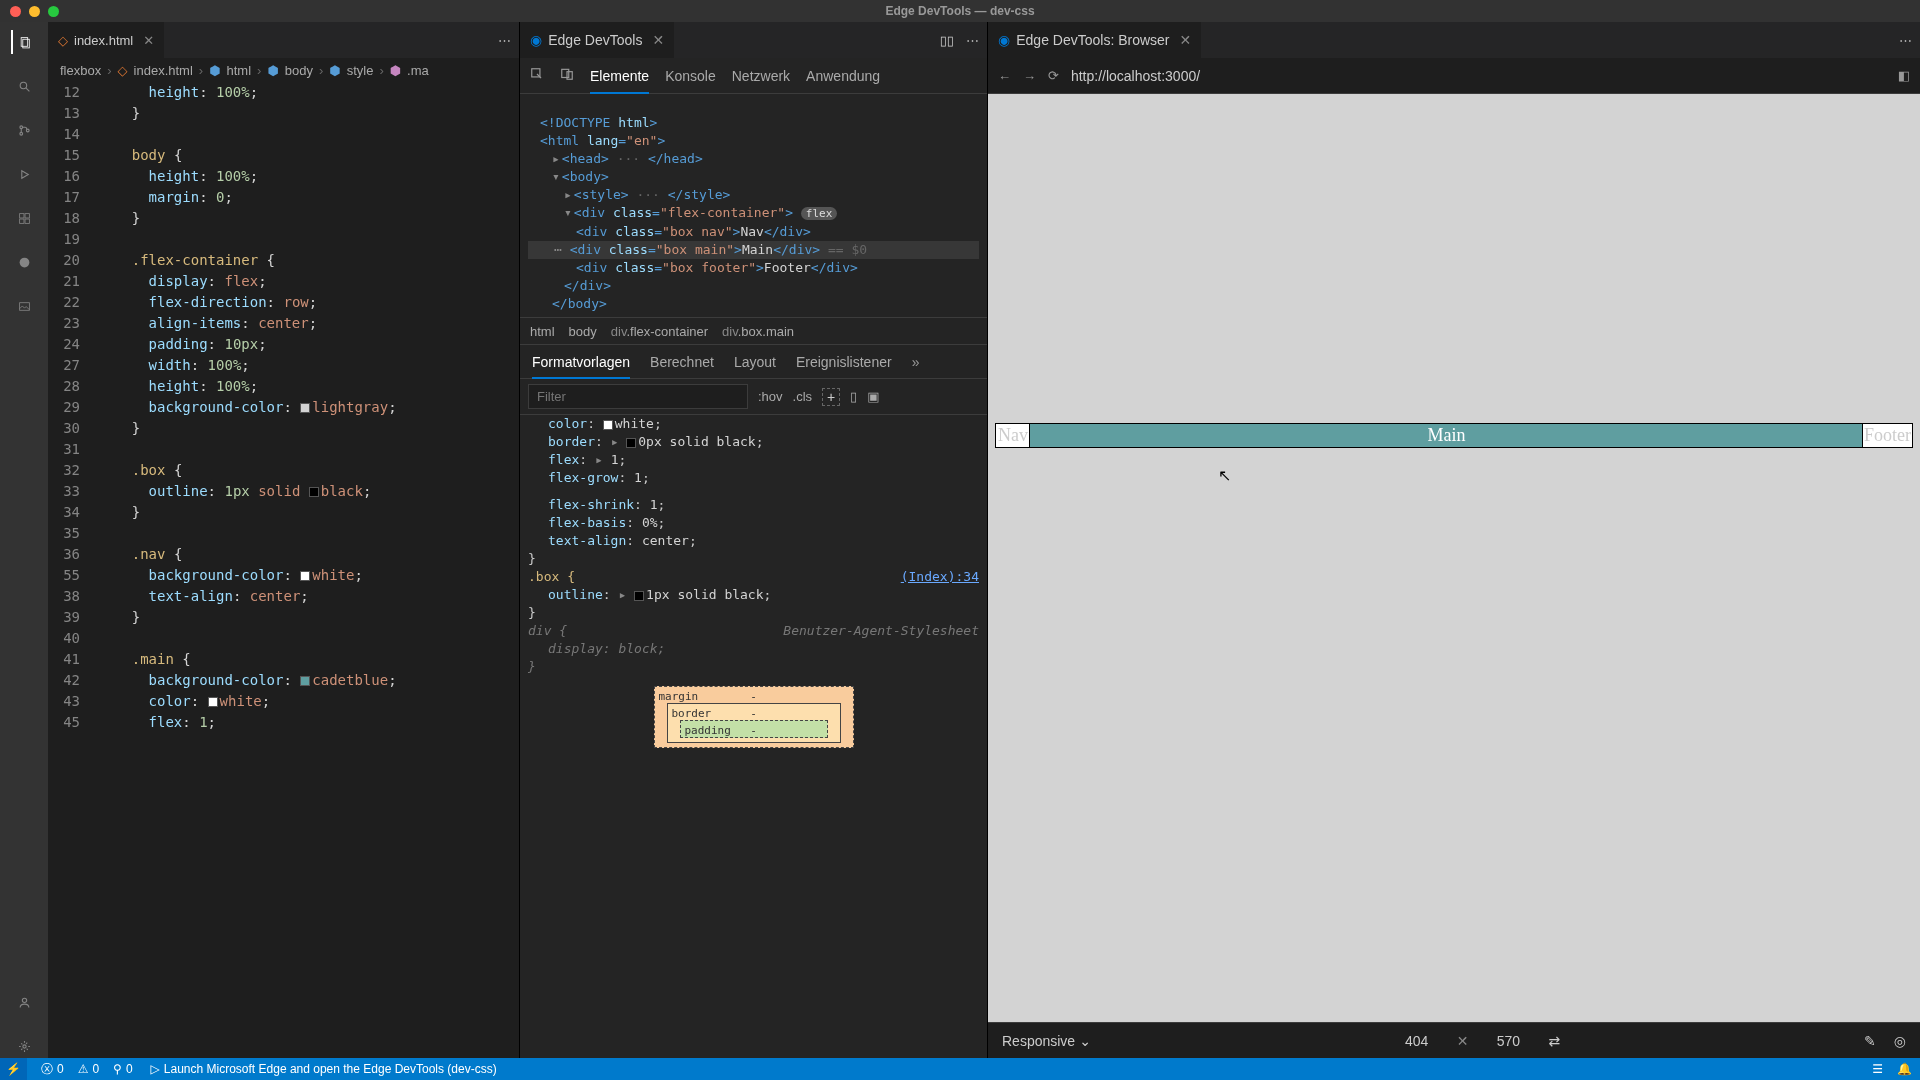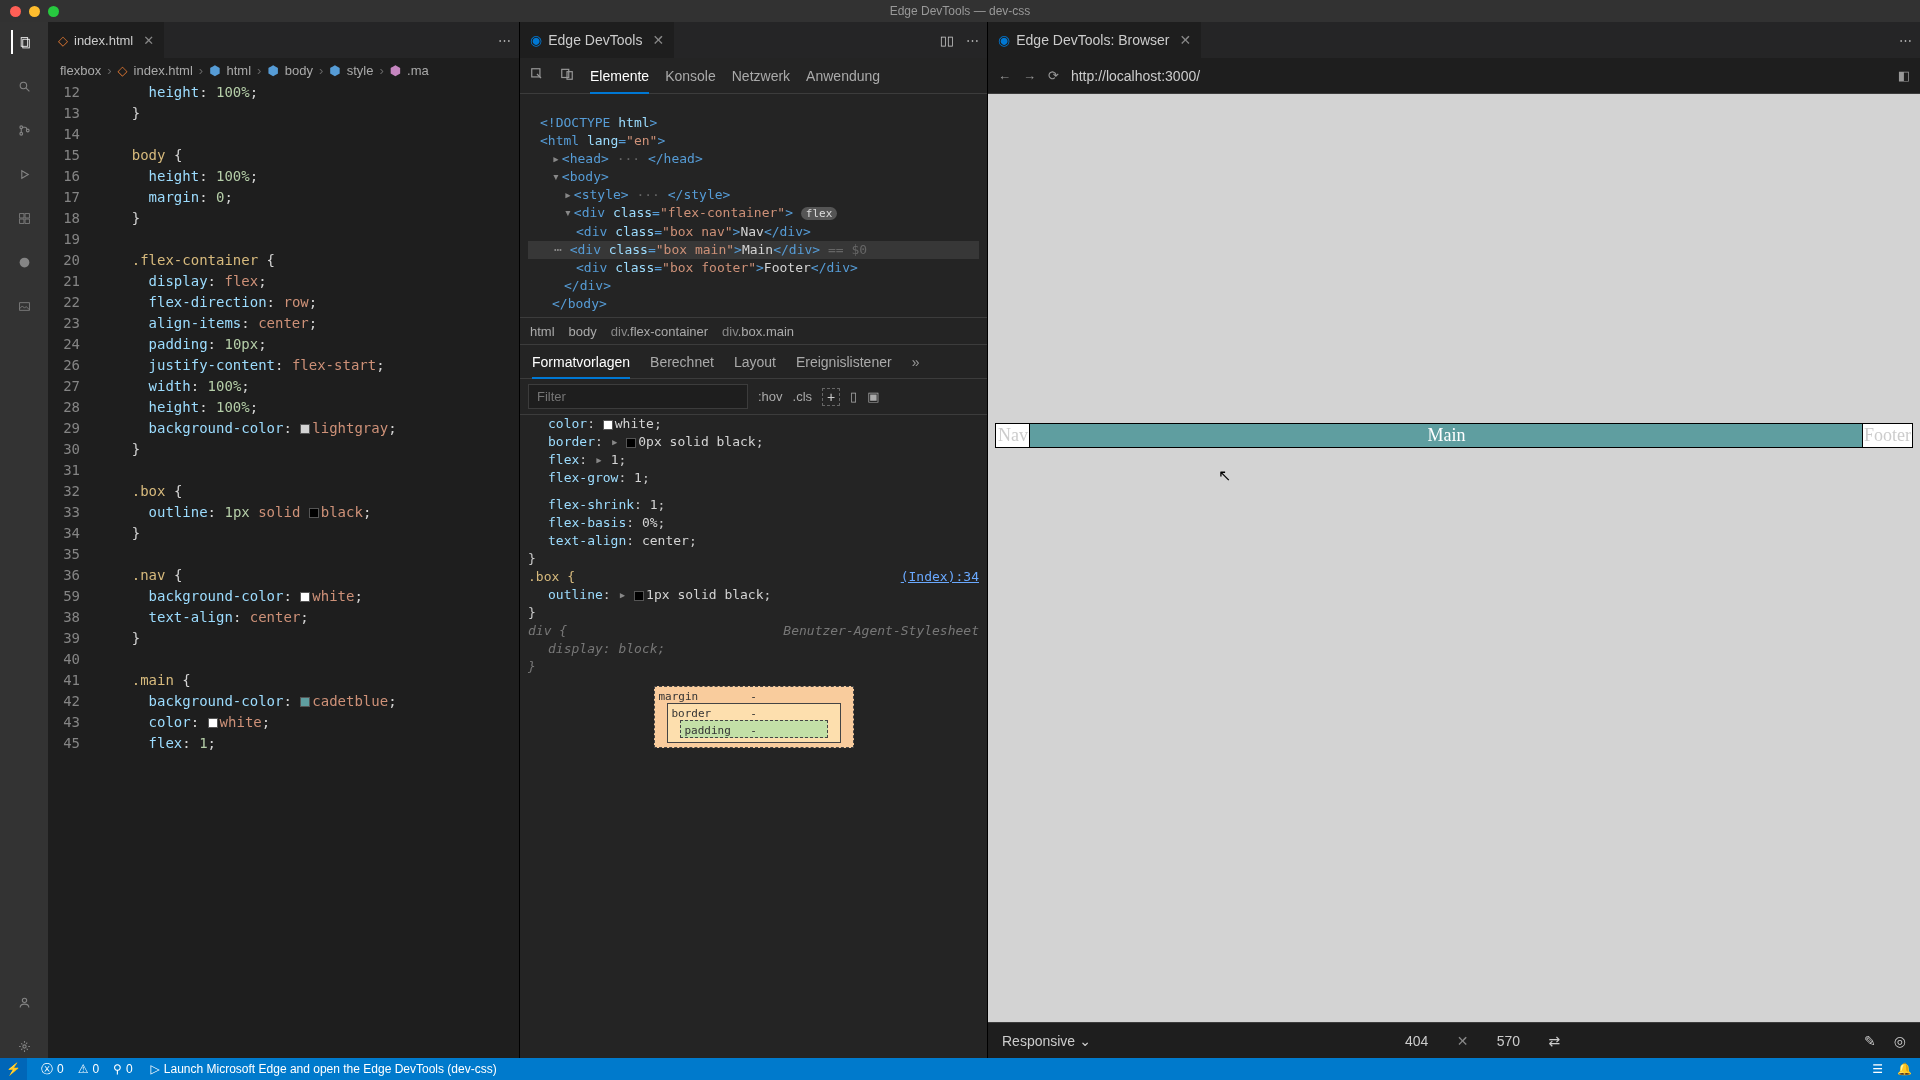--- a/index.html
+++ b/index.html
@@ -1,21 +1,21 @@
 <!DOCTYPE html>
 <html><head>
 <meta charset="utf-8">
 <style>
 * { box-sizing: border-box; margin: 0; padding: 0; }
 body { font-family: -apple-system, BlinkMacSystemFont, 'Segoe UI', sans-serif; background: #1e1e1e; color: #ccc; height: 100vh; overflow: hidden; font-size: 13px; }
 .titlebar { height: 22px; background: #323232; display: flex; align-items: center; position: relative; }
 .traffic { display: flex; gap: 8px; margin-left: 10px; }
 .dot { width: 11px; height: 11px; border-radius: 50%; }
 .dot.r { background: #ff5f56; } .dot.y { background: #ffbd2e; } .dot.g { background: #27c93f; }
-.title-text { position: absolute; left: 50%; transform: translateX(-50%); font-size: 12px; color: #999; }
+.title-text { position: absolute; left: 50%; transform: translateX(-50%); font-size: 12px; color: #999; font-weight: bold; }
 .main-layout { display: flex; height: calc(100vh - 22px - 22px); }
 .activity-bar { width: 48px; background: #333; display: flex; flex-direction: column; align-items: center; padding-top: 8px; gap: 20px; }
 .activity-bar .ico { width: 24px; height: 24px; color: #858585; cursor: pointer; display:flex; align-items:center; justify-content:center; }
 .activity-bar .ico.active { color: #fff; border-left: 2px solid #fff; margin-left: -2px; padding-left: 2px; }
 .activity-bar .spacer { flex: 1; }
 .editor-col { width: 472px; background: #1e1e1e; display: flex; flex-direction: column; border-right: 1px solid #000; }
 .tabs { height: 36px; display: flex; align-items: center; background: #252526; }
 .tab { height: 36px; display: flex; align-items: center; padding: 0 10px; gap: 6px; background: #1e1e1e; font-size: 13px; }
 .tab .fico { color: #e37933; }
 .tab .x { color: #888; margin-left: 4px; }
@@ -248,24 +248,20 @@
         </div>
         <div class="code-line">
           <div class="gutter">23</div>
           <div class="code">      <span class="tok-prop">align-items</span><span class="tok-punc">: </span><span class="tok-val">center</span><span class="tok-punc">;</span></div>
         </div>
         <div class="code-line">
           <div class="gutter">24</div>
           <div class="code">      <span class="tok-prop">padding</span><span class="tok-punc">: </span><span class="tok-num">10px</span><span class="tok-punc">;</span></div>
         </div>
         <div class="code-line">
-          <div class="gutter">26</div>
-          <div class="code">      <span class="tok-prop">justify-content</span><span class="tok-punc">: </span><span class="tok-val">flex-start</span><span class="tok-punc">;</span></div>
-        </div>
-        <div class="code-line">
           <div class="gutter">27</div>
           <div class="code">      <span class="tok-prop">width</span><span class="tok-punc">: </span><span class="tok-num">100%</span><span class="tok-punc">;</span></div>
         </div>
         <div class="code-line">
           <div class="gutter">28</div>
           <div class="code">      <span class="tok-prop">height</span><span class="tok-punc">: </span><span class="tok-num">100%</span><span class="tok-punc">;</span></div>
         </div>
         <div class="code-line">
           <div class="gutter">29</div>
           <div class="code">      <span class="tok-prop">background-color</span><span class="tok-punc">: </span><span class="swatch" style="background: rgb(211, 211, 211);"></span><span class="tok-val">lightgray</span><span class="tok-punc">;</span></div>
@@ -292,21 +288,21 @@
         </div>
         <div class="code-line">
           <div class="gutter">35</div>
           <div class="code"></div>
         </div>
         <div class="code-line">
           <div class="gutter">36</div>
           <div class="code">    <span class="tok-sel">.nav </span><span class="tok-punc">{</span></div>
         </div>
         <div class="code-line">
-          <div class="gutter">59</div>
+          <div class="gutter">55</div>
           <div class="code">      <span class="tok-prop">background-color</span><span class="tok-punc">: </span><span class="swatch" style="background: rgb(255, 255, 255);"></span><span class="tok-val">white</span><span class="tok-punc">;</span></div>
         </div>
         <div class="code-line">
           <div class="gutter">38</div>
           <div class="code">      <span class="tok-prop">text-align</span><span class="tok-punc">: </span><span class="tok-val">center</span><span class="tok-punc">;</span></div>
         </div>
         <div class="code-line">
           <div class="gutter">39</div>
           <div class="code">    <span class="tok-punc">}</span></div>
         </div>

